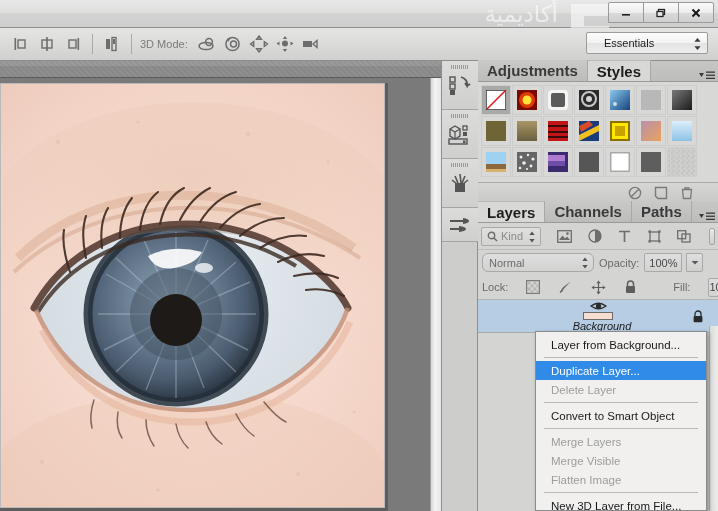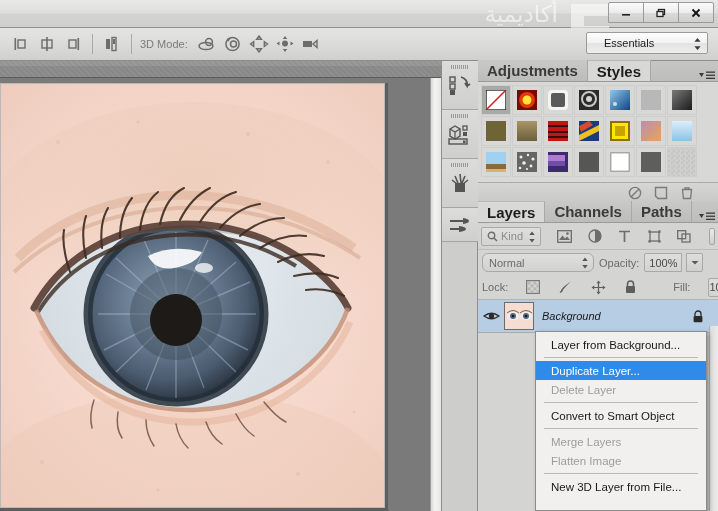--- a/index.html
+++ b/index.html
@@ -205,20 +205,21 @@
   .lockrow {
     height: 25px; display: flex; align-items: center; padding: 0 4px; gap: 18px;
     background: #d4d4d3; border-bottom: 1px solid #b4b4b3;
   }
   .lockicon { width: 17px; height: 17px; display: flex; align-items: center; justify-content: center; }
 
   .layerrow {
     height: 33px; background: #b6cde4;
     display: flex; align-items: center; position: relative;
     border-bottom: 1px solid #a9a9a8;
+    flex-direction: column;
   }
   .eyecell { width: 26px; display: flex; align-items: center; justify-content: center; }
   .thumb {
     width: 30px; height: 28px; border: 1px solid #6b6b6b; overflow: hidden; background:#f3dbd0;
   }
   .layername {
     font-size: 11px; font-style: italic; color: #1a1a1a; margin-left: 8px;
   }
   .locksmall { position: absolute; right: 14px; top: 10px; }
   .layerlist-rest { background: #d4d4d3; height: 160px; }
@@ -870,20 +871,23 @@
     </div>
     <div class="ctxsep"></div>
     <div class="ctxitem">
       <span>Convert to Smart Object</span>
     </div>
     <div class="ctxsep"></div>
     <div class="ctxitem disabled">
       <span>Merge Layers</span>
     </div>
     <div class="ctxitem disabled">
+      <span>Merge Visible</span>
+    </div>
+    <div class="ctxitem disabled">
       <span>Flatten Image</span>
     </div>
     <div class="ctxsep"></div>
     <div class="ctxitem">
       <span>New 3D Layer from File...</span>
     </div>
   </div>
 
 </div>
 

